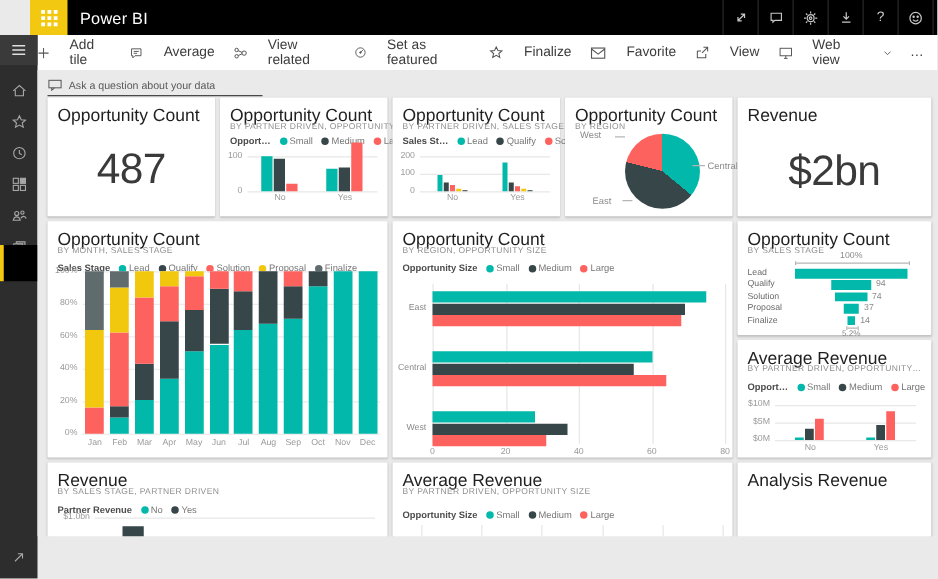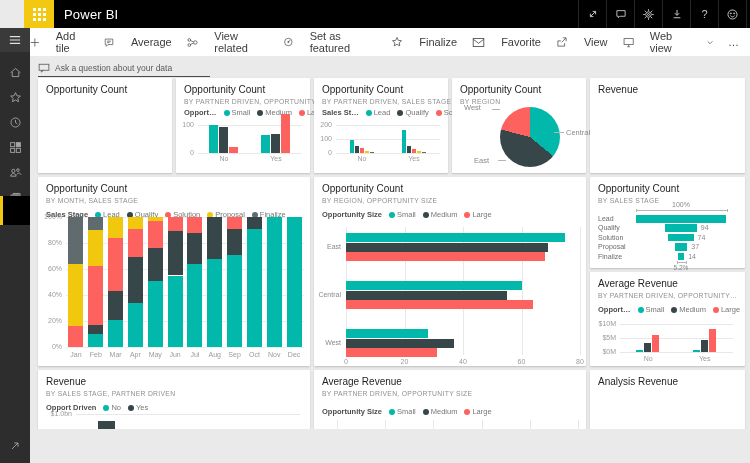--- a/index.html
+++ b/index.html
@@ -24,21 +24,21 @@
   
   #sidebar{position:absolute;left:0;top:28px;width:30px;height:435px;background:#2d2d2d;}
   #hamburger{width:30px;height:24px;background:#3a3a3a;display:flex;align-items:center;justify-content:center;}
   .sitem{width:30px;height:24px;display:flex;align-items:center;justify-content:center;margin-top:1px;}
   #side-current{position:absolute;left:0;top:168px;width:30px;height:29px;background:#000;border-left:3px solid #F2C811;box-sizing:border-box;}
   #side-expand{position:absolute;left:0;bottom:6px;width:30px;height:22px;display:flex;align-items:center;justify-content:center;}
   
   #content{position:absolute;left:30px;top:56px;width:720px;height:373px;overflow:hidden;background:#eaeaea;}
   #askbox{position:absolute;left:8px;top:4px;width:172px;height:16px;border-bottom:1px solid #4a4a4a;display:flex;align-items:center;gap:5px;font-size:8.5px;color:#595959;}
   .tile{position:absolute;background:#fff;box-shadow:0 1px 2px rgba(0,0,0,.18);border-radius:1px;}
-  .tile .tt{position:absolute;left:8px;top:6px;font-size:10px;color:#1f1f1f;white-space:nowrap;}
+  .tile .tt{position:absolute;left:8px;top:6px;font-size:14px;color:#1f1f1f;white-space:nowrap;}
   .tile .ts{position:absolute;left:8px;top:20px;font-size:6.8px;color:#8f8f8f;letter-spacing:.3px;white-space:nowrap;}
   .legend{position:absolute;left:8px;display:flex;align-items:center;gap:7px;font-size:7.5px;color:#777;white-space:nowrap;}
   .legend .ll{color:#4d4d4d;font-weight:bold;}
   .legend .li{display:flex;align-items:center;gap:2px;}
   .legend .dot{width:6px;height:6px;border-radius:50%;display:inline-block;}
   .chart{position:absolute;left:0;top:0;right:0;bottom:0;}
   .cardval{position:absolute;left:0;right:0;text-align:center;color:#3a3a3a;font-weight:300;letter-spacing:-.5px;}
 </style>
 </head>
 <body>
@@ -222,20 +222,21 @@
     <div id="askbox">
       <svg width="12" height="10" viewBox="0 0 16 13" stroke="#595959" stroke-width="1.1" fill="none">
           <rect x="1.5" y="1.5" width="13" height="8"></rect>
           <path d="M4.5 9.5v2.5L7.5 9.5"></path>
         </svg>
       <span>Ask a question about your data</span>
     </div>
 
     <div class="tile" style="left:8px;top:22px;width:134px;height:95px">
       <div class="tt">Opportunity Count</div>
+      <div class="cardval" style="top:38px;font-size:34px">487</div>
     </div>
 
     <div class="tile" style="left:146px;top:22px;width:134px;height:95px">
       <div class="tt">Opportunity Count</div>
       <div class="ts">BY PARTNER DRIVEN, OPPORTUNITY…</div>
       <div class="legend" style="top:30px">
           <span class="ll">Opport…</span>
           <span class="li"><span class="dot" style="background:#01B8AA"></span>Small</span>
           <span class="li"><span class="dot" style="background:#374649"></span>Medium</span>
           <span class="li"><span class="dot" style="background:#FD625E"></span>Large</span>
@@ -296,20 +297,21 @@
           <div style="position: absolute; left: 102px; top: 54px; width: 10px; height: 1px; background: rgb(181, 181, 181);"></div>
           <div style="position: absolute; left: 22px; top: 78px; font-size: 7.5px; color: rgb(138, 138, 138); white-space: nowrap;">East</div>
           <div style="position: absolute; left: 46px; top: 82px; width: 8px; height: 1px; background: rgb(181, 181, 181);"></div>
           <div style="position: absolute; left: 12px; top: 25px; font-size: 7.5px; color: rgb(138, 138, 138); white-space: nowrap;">West</div>
           <div style="position: absolute; left: 40px; top: 31px; width: 8px; height: 1px; background: rgb(181, 181, 181);"></div>
         </div>
     </div>
 
     <div class="tile" style="left:560px;top:22px;width:155px;height:95px">
       <div class="tt">Revenue</div>
+      <div class="cardval" style="top:40px;font-size:34px">$2bn</div>
     </div>
 
     <div class="tile" style="left:8px;top:121px;width:272px;height:189px">
       <div class="tt">Opportunity Count</div>
       <div class="ts">BY MONTH, SALES STAGE</div>
       <div class="legend" style="top:33px">
           <span class="ll">Sales Stage</span>
           <span class="li"><span class="dot" style="background:#01B8AA"></span>Lead</span>
           <span class="li"><span class="dot" style="background:#374649"></span>Qualify</span>
           <span class="li"><span class="dot" style="background:#FD625E"></span>Solution</span>
@@ -467,21 +469,21 @@
           <div style="position: absolute; left: 110.75px; top: 68.24px; width: 7px; height: 11.76px; background: rgb(55, 70, 73);"></div>
           <div style="position: absolute; left: 118.75px; top: 56.76px; width: 7px; height: 23.24px; background: rgb(253, 98, 94);"></div>
           <div style="position: absolute; left: 114.75px; top: 83px; font-size: 7px; color: rgb(154, 154, 154); white-space: nowrap; transform: translateX(-50%);">Yes</div>
         </div>
     </div>
 
     <div class="tile" style="left:8px;top:314px;width:272px;height:110px">
       <div class="tt">Revenue</div>
       <div class="ts">BY SALES STAGE, PARTNER DRIVEN</div>
       <div class="legend" style="top:33px">
-          <span class="ll">Opport Driven</span>
+          <span class="ll">Partner Revenue</span>
           <span class="li"><span class="dot" style="background:#01B8AA"></span>No</span>
           <span class="li"><span class="dot" style="background:#374649"></span>Yes</span>
         </div>
       <div class="chart" style="overflow:hidden">
           <div style="position: absolute; left: 38px; top: 44px; width: 224px; height: 1px; background: rgb(232, 232, 232);"></div>
           <div style="position: absolute; left: 34px; top: 40px; font-size: 7px; color: rgb(154, 154, 154); white-space: nowrap; transform: translateX(-100%);">$1.0bn</div>
           <div style="position: absolute; left: 38px; top: 68px; width: 224px; height: 1px; background: rgb(232, 232, 232);"></div>
           <div style="position: absolute; left: 34px; top: 64px; font-size: 7px; color: rgb(154, 154, 154); white-space: nowrap; transform: translateX(-100%);">$0.8bn</div>
           <div style="position: absolute; left: 60.4px; top: 51.2px; width: 17px; height: 112.8px; background: rgb(55, 70, 73);"></div>
         </div>

